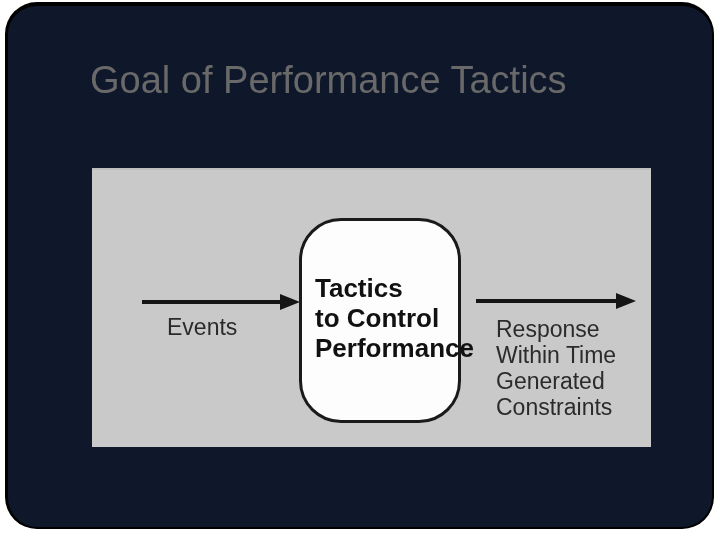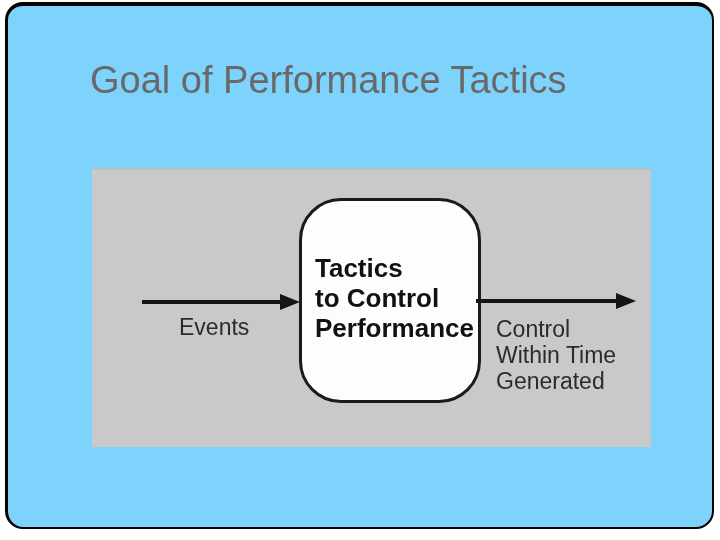--- a/index.html
+++ b/index.html
@@ -20,22 +20,22 @@
   
   .slide-frame {
     position: absolute;
     left: 5px;
     top: 2px;
     width: 709px;
     height: 527px;
     border-style: solid;
     border-color: #000000;
     border-width: 4px 2px 2px 3px;
-    border-radius: 18px;
-    background: #7dd3fc;
+    border-radius: 32px;
+    background: #0f172a;
     box-sizing: border-box;
     text-decoration: underline;
   }
   .slide-title {
     position: absolute;
     left: 82px;
     top: 52px;
     font-size: 38px;
     line-height: 1.2;
     color: #696969;
@@ -73,22 +73,22 @@
   .input-arrow  { left: 50px;  top: 130px; width: 158px; height: 4px; }
   .input-arrow .shaft  { width: 138px; }
   .input-arrow .head   { left: 138px; }
   .output-arrow { left: 384px; top: 129px; width: 160px; height: 4px; }
   .output-arrow .shaft { width: 140px; }
   .output-arrow .head  { left: 140px; }
   
   .tactics-box {
     position: absolute;
     left: 207px;
-    top: 28px;
-    width: 182px;
+    top: 48px;
+    width: 162px;
     height: 205px;
     background: #fdfdfd;
     border: 3px solid #1a1a1a;
     border-radius: 42px;
     box-sizing: border-box;
   }
   .tactics-box .box-text {
     position: absolute;
     left: 13px;
     top: 52px;
@@ -99,21 +99,21 @@
     white-space: nowrap;
   }
   
   .side-label {
     position: absolute;
     font-size: 23px;
     line-height: 26px;
     color: #2b2b2b;
     white-space: nowrap;
   }
-  .input-label  { left: 75px;  top: 144px; margin-left: 12px; }
+  .input-label  { left: 75px;  top: 144px; }
   .output-label { left: 404px; top: 146px; }
 </style>
 </head>
 <body>
 
 <div class="stage">
   <div class="slide-frame">
 
     <div class="slide-title">Goal of Performance Tactics</div>
 
@@ -135,20 +135,21 @@
           <div>Performance</div>
         </div>
       </div>
 
       <div class="arrow output-arrow">
         <span class="shaft"></span>
         <span class="head"></span>
       </div>
 
       <div class="side-label output-label">
-        <div>Control</div>
+        <div>Response</div>
         <div>Within Time</div>
         <div>Generated</div>
+        <div>Constraints</div>
       </div>
 
     </div>
   </div>
 </div>
 
 </body></html>

